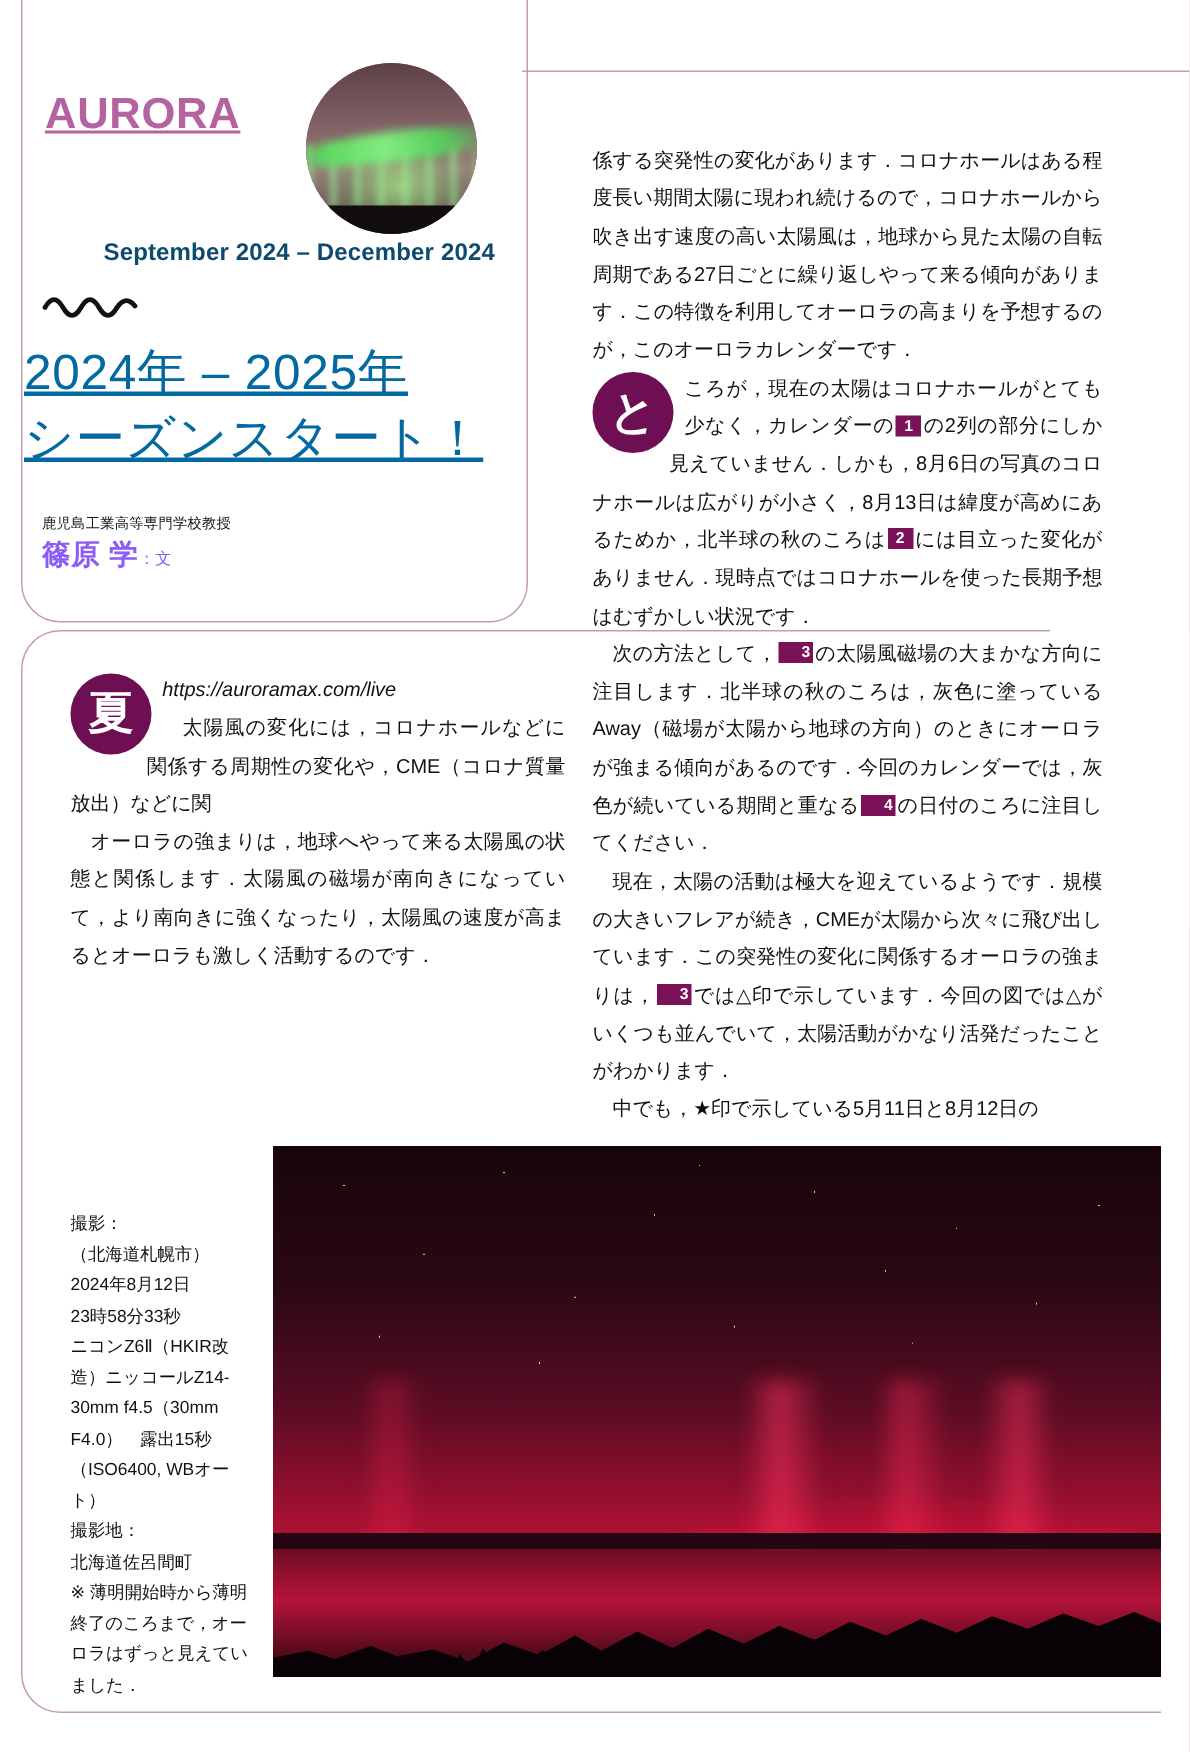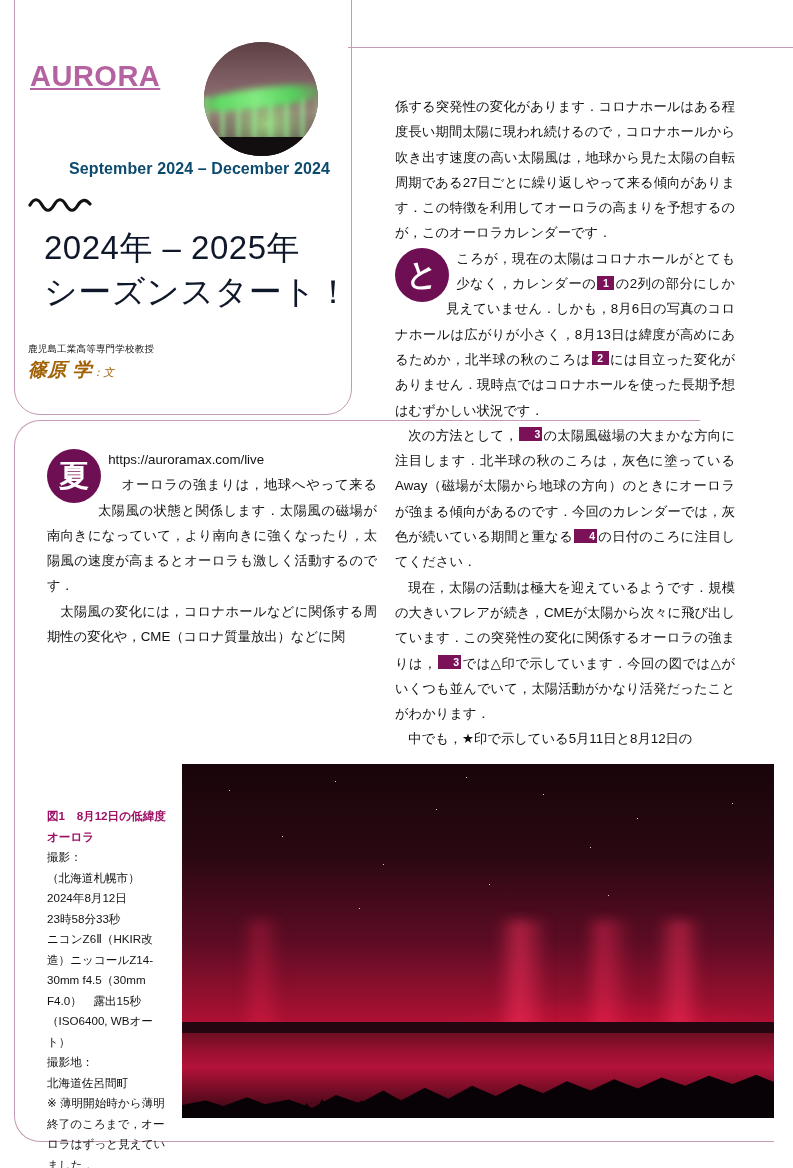--- a/index.html
+++ b/index.html
@@ -137,47 +137,47 @@
   .wave-orn {
     position: absolute;
     left: 28px;
     top: 196px;
     width: 72px;
     height: 16px;
   }
 
   .main-title {
     position: absolute;
-    left: 44px;
+    left: 16px;
     top: 226px;
     font-size: 33px;
     line-height: 44px;
     font-weight: 300;
     letter-spacing: 0.5px;
-    color: #0f172a;
+    color: #0369a1;
     white-space: pre-line;
+    text-decoration: underline;
   }
 
   .author-affil {
     position: absolute;
     left: 28px;
     top: 343px;
     font-size: 9.5px;
     color: #111;
     letter-spacing: 0.2px;
   }
   .author-name {
     position: absolute;
     left: 28px;
     top: 357px;
     font-size: 19px;
     font-weight: bold;
-    color: #a16207;
+    color: #8b5cf6;
     letter-spacing: 0.5px;
-    font-style: italic;
   }
   .author-name .role {
     font-size: 11px;
     font-weight: normal;
     letter-spacing: 0;
   }
 
   
   .col {
     position: absolute;
@@ -193,21 +193,21 @@
     width: 330px;
   }
   .col-right {
     left: 395px;
     top: 67px;
     width: 340px;
     margin-top: 27px;
   }
   .col p { margin: 0; }
   .col p.indent { text-indent: 1em; }
-  .col p.url { }
+  .col p.url { font-style: italic; }
 
   .dropcap {
     float: left;
     width: 54px;
     height: 54px;
     margin: 2px 9px 0 0;
     border-radius: 50%;
     background: #6d0f52;
     color: #ffffff;
     font-size: 30px;
@@ -363,22 +363,22 @@
 <div class="author-affil">鹿児島工業高等専門学校教授</div>
 <div class="author-name">
   <span>篠原 学</span><span class="role">：文</span>
 </div>
 
 <div class="col col-left">
   <p>
     <span class="dropcap">夏</span>
   </p>
   <p class="url">https://auroramax.com/live</p>
+  <p class="indent">太陽風の変化には，コロナホールなどに関係する周期性の変化や，CME（コロナ質量放出）などに関</p>
   <p class="indent">オーロラの強まりは，地球へやって来る太陽風の状態と関係します．太陽風の磁場が南向きになっていて，より南向きに強くなったり，太陽風の速度が高まるとオーロラも激しく活動するのです．</p>
-  <p class="indent">太陽風の変化には，コロナホールなどに関係する周期性の変化や，CME（コロナ質量放出）などに関</p>
 </div>
 
 <div class="col col-right">
   <p>係する突発性の変化があります．コロナホールはある程度長い期間太陽に現われ続けるので，コロナホールから吹き出す速度の高い太陽風は，地球から見た太陽の自転周期である27日ごとに繰り返しやって来る傾向があります．この特徴を利用してオーロラの高まりを予想するのが，このオーロラカレンダーです．</p>
   <p>
     <span class="dropcap kana">と</span><span>ころが，現在の太陽はコロナホールがとても少なく，カレンダーの</span><span class="numbadge">1</span><span>の2列の部分にしか見えていません．しかも，8月6日の写真のコロナホールは広がりが小さく，8月13日は緯度が高めにあるためか，北半球の秋のころは</span><span class="numbadge">2</span><span>には目立った変化がありません．現時点ではコロナホールを使った長期予想はむずかしい状況です．</span>
   </p>
   <p class="indent">
     <span>次の方法として，</span><span class="numbadge">3</span><span>の太陽風磁場の大まかな方向に注目します．北半球の秋のころは，灰色に塗っているAway（磁場が太陽から地球の方向）のときにオーロラが強まる傾向があるのです．今回のカレンダーでは，灰色が続いている期間と重なる</span><span class="numbadge">4</span><span>の日付のころに注目してください．</span>
   </p>
@@ -392,21 +392,20 @@
   <div class="photo-sky"></div>
   <div class="photo-stars"></div>
   <div class="photo-rays"></div>
   <div class="photo-horizon"></div>
   <div class="photo-water"></div>
   <div class="photo-foreground"></div>
   <div class="photo-grassleft"></div>
 </div>
 
 <div class="figure-caption">
-  <span class="cap-title">図1　8月12日の低緯度オーロラ</span>
   <span class="cap-body">撮影：
 （北海道札幌市）
 2024年8月12日
 23時58分33秒
 ニコンZ6Ⅱ（HKIR改造）ニッコールZ14-30mm f4.5（30mm F4.0）　露出15秒
 （ISO6400, WBオート）
 撮影地：
 北海道佐呂間町
 ※ 薄明開始時から薄明終了のころまで，オーロラはずっと見えていました．</span>
 </div>

